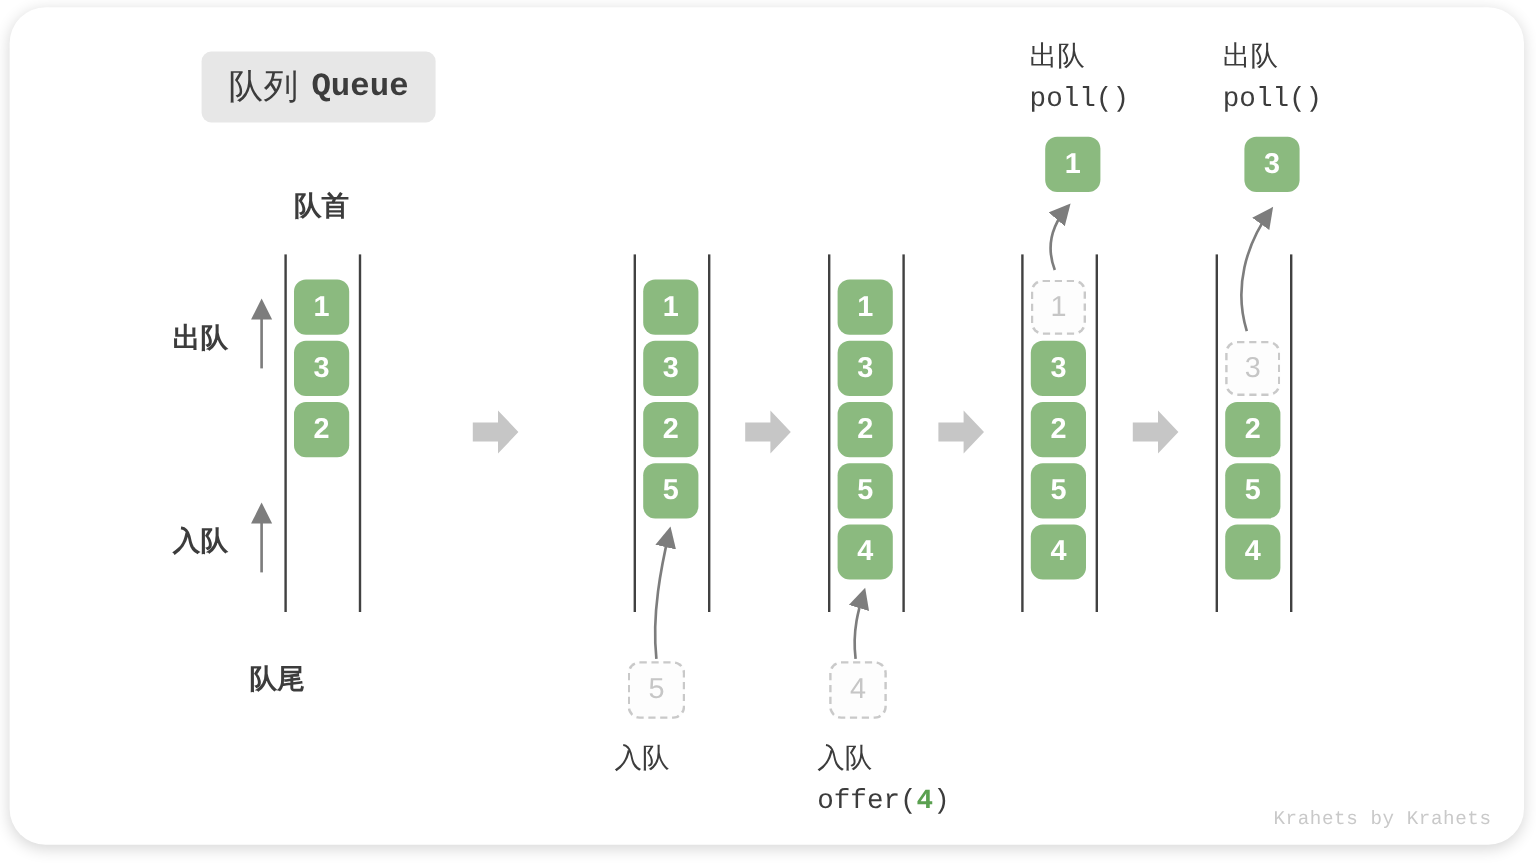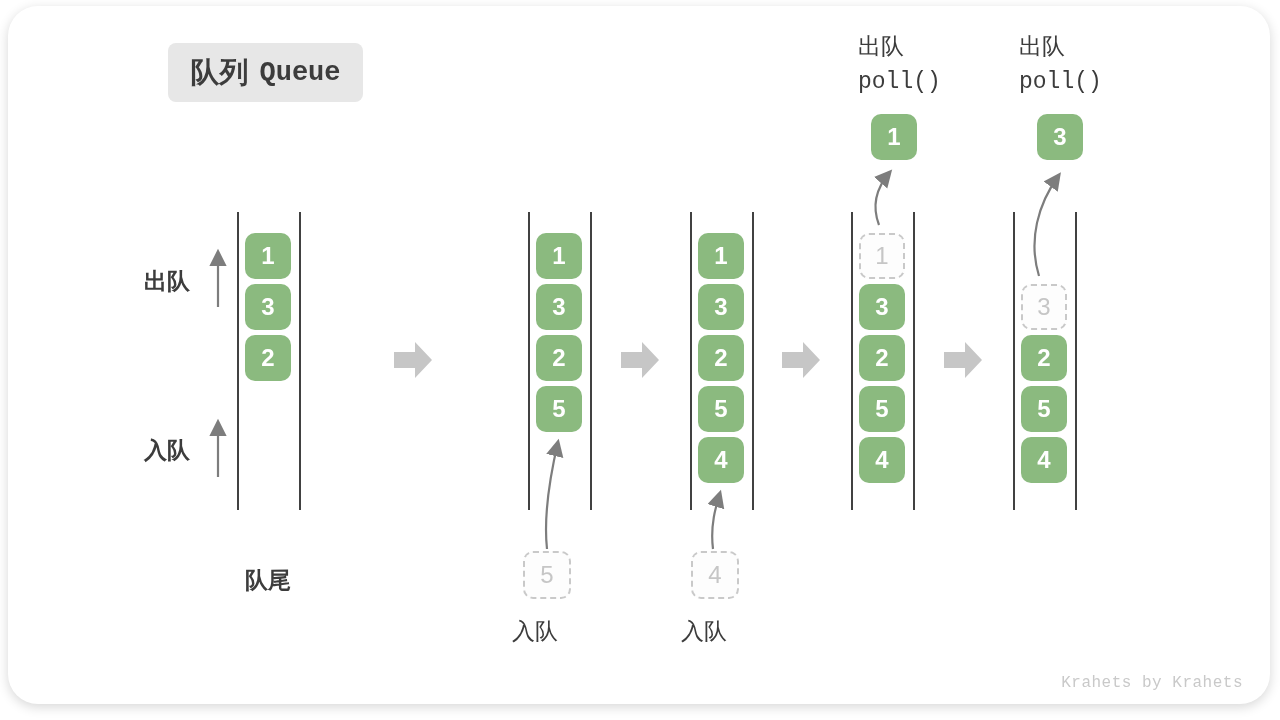--- a/index.html
+++ b/index.html
@@ -12,25 +12,25 @@
         border-radius:30px;box-shadow:0 3px 12px rgba(0,0,0,0.16);}
   .overlay{position:absolute;left:0;top:0;width:1280px;height:720px;pointer-events:none;}
   #queues{position:absolute;left:0;top:0;width:1280px;height:720px;}
   .wall{position:absolute;width:1.5px;background:var(--wall);}
   .box{position:absolute;width:46px;height:46px;border-radius:10px;background:var(--green);
        color:#fff;font-weight:bold;font-size:24px;display:flex;align-items:center;justify-content:center;}
   .box.dashed{background:#fdfdfd;border:2px dashed var(--dashed);color:#c6c6c6;font-weight:normal;box-sizing:border-box;}
   .box.pending{width:48px;height:48px;}
   .title-box{position:absolute;left:168px;top:43px;width:195px;height:59px;background:var(--title-bg);
        border-radius:8px;display:flex;align-items:center;justify-content:center;gap:11px;}
-  .title-zh{font-size:29px;font-weight:bold;color:var(--dark);}
+  .title-zh{font-size:29px;font-weight:normal;color:var(--dark);}
   .title-en{font-size:27px;font-weight:600;color:var(--dark);font-family:"Liberation Mono",monospace;}
   .lbl{position:absolute;font-size:23px;font-weight:bold;color:var(--dark);}
   .lbl.front{left:208px;top:156px;width:120px;text-align:center;}
-  .lbl.rear{left:208px;top:565px;width:120px;text-align:center;}
+  .lbl.rear{left:208px;top:550px;width:120px;}
   .lbl.side{left:118px;width:72px;text-align:right;}
   .lbl.side.dequeue{top:266px;}
   .lbl.side.enqueue{top:435px;}
   .ann{position:absolute;color:var(--dark);line-height:36px;white-space:nowrap;}
   .ann .zh{font-size:23px;display:block;}
   .ann .code{font-size:23px;display:block;font-family:"Liberation Mono",monospace;}
   .ann .code-value{color:var(--code-green);font-weight:bold;}
   .watermark{position:absolute;right:37px;top:674px;font-size:16px;color:var(--wm);
        font-family:"Liberation Mono",monospace;letter-spacing:0.5px;}
 </style>
@@ -56,20 +56,21 @@
       <path d="M713,549 C710,525 716,506 720,493" fill="none" stroke="#7D7D7D" stroke-width="2.2" marker-end="url(#ah)"></path>
       <path d="M879,225 C871,204 877,187 890,172" fill="none" stroke="#7D7D7D" stroke-width="2.2" marker-end="url(#ah)"></path>
       <path d="M1039,276 C1028,240 1038,204 1059,175" fill="none" stroke="#7D7D7D" stroke-width="2.2" marker-end="url(#ah)"></path>
     </svg>
 
   <div class="title-box">
     <span class="title-zh">队列</span>
     <span class="title-en">Queue</span>
   </div>
 
+  <div class="lbl front">队首</div>
   <div class="lbl rear">队尾</div>
   <div class="lbl side dequeue">出队</div>
   <div class="lbl side enqueue">入队</div>
 
   <div id="queues">
       <div>
         <div class="wall" style="left: 237px; top: 212px; height: 298px;"></div>
         <div class="wall" style="left: 299px; top: 212px; height: 298px;"></div>
         <div class="box" style="left: 245px; top: 233px;">1</div>
         <div class="box" style="left: 245px; top: 284px;">3</div>
@@ -91,20 +92,21 @@
         <div class="wall" style="left: 690px; top: 212px; height: 298px;"></div>
         <div class="wall" style="left: 752px; top: 212px; height: 298px;"></div>
         <div class="box" style="left: 698px; top: 233px;">1</div>
         <div class="box" style="left: 698px; top: 284px;">3</div>
         <div class="box" style="left: 698px; top: 335px;">2</div>
         <div class="box" style="left: 698px; top: 386px;">5</div>
         <div class="box" style="left: 698px; top: 437px;">4</div>
         <div class="box dashed pending" style="left: 691px; top: 551px;">4</div>
         <div class="ann" style="left: 681px; top: 613px;">
           <span class="zh">入队</span>
+          <span class="code"><span>offer(</span><span class="code-value">4</span><span>)</span></span>
         </div>
       </div>
       <div>
         <div class="wall" style="left: 851px; top: 212px; height: 298px;"></div>
         <div class="wall" style="left: 913px; top: 212px; height: 298px;"></div>
         <div class="box dashed" style="left: 859px; top: 233px;">1</div>
         <div class="box" style="left: 859px; top: 284px;">3</div>
         <div class="box" style="left: 859px; top: 335px;">2</div>
         <div class="box" style="left: 859px; top: 386px;">5</div>
         <div class="box" style="left: 859px; top: 437px;">4</div>

